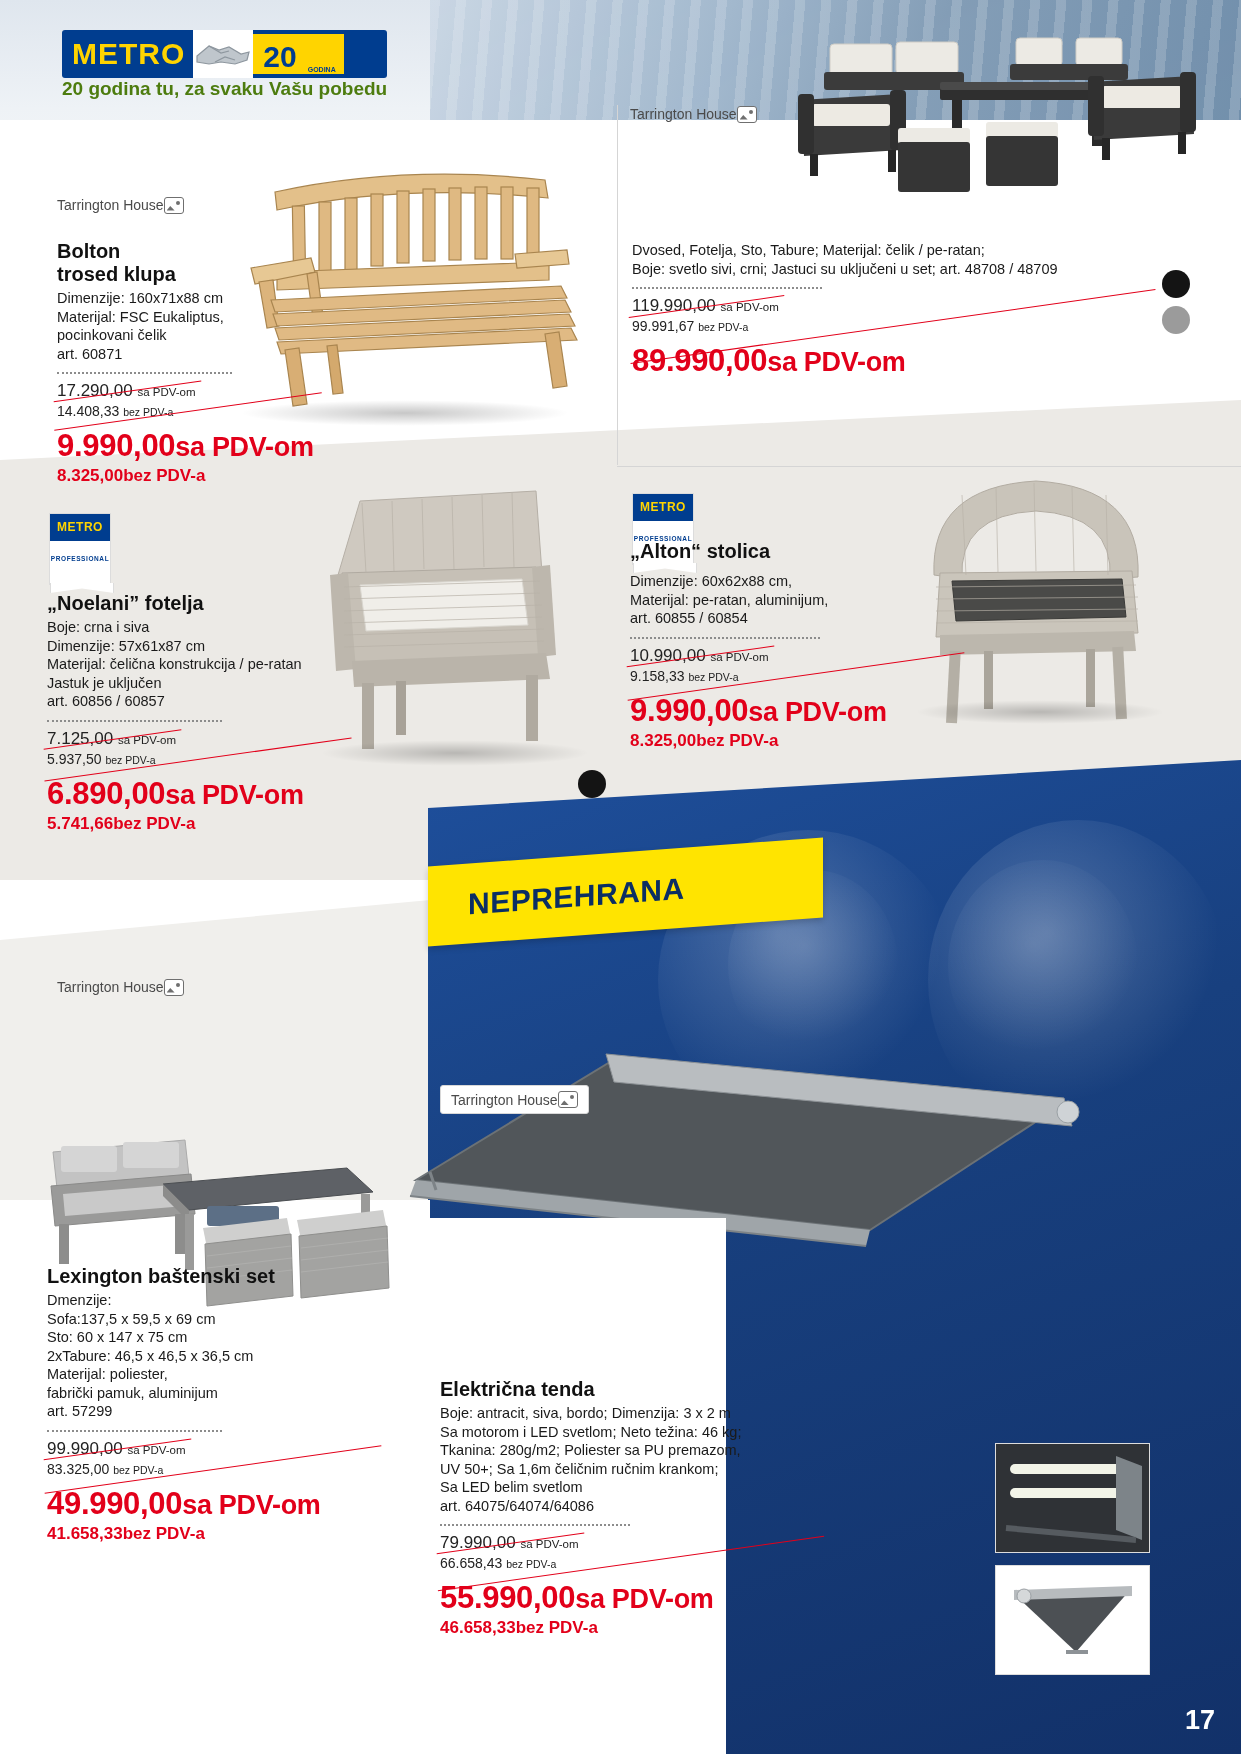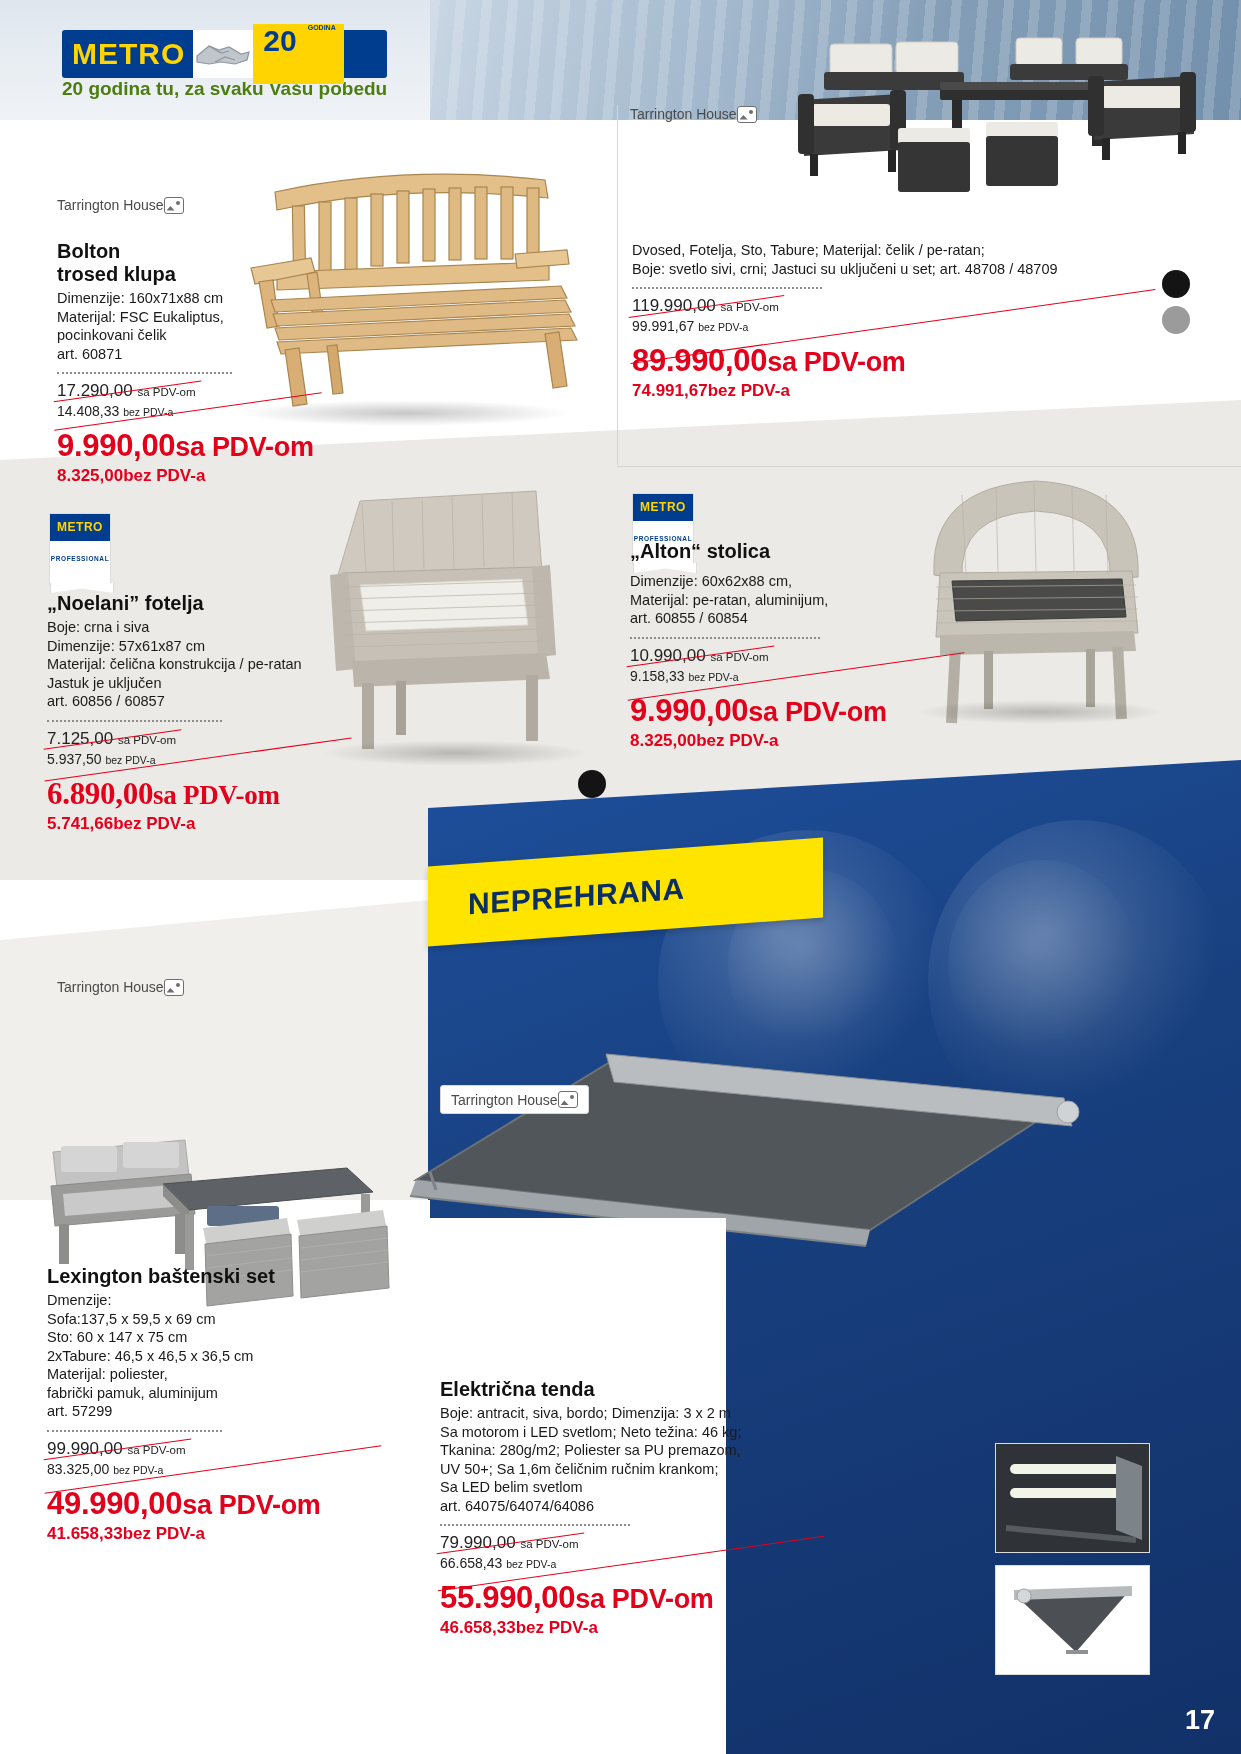--- a/index.html
+++ b/index.html
@@ -78,21 +78,21 @@
     position:relative;
   }
   .logo-metro {
     color:#ffd400; font-weight:bold; font-size:30px; letter-spacing:1px;
     font-family:"Liberation Sans", sans-serif; padding-right:8px;
   }
   .logo-hand { width:60px; height:48px; background:#fff; position:relative; }
   .logo-hand svg { position:absolute; left:2px; top:8px; }
   .logo-20 {
     background:#ffd400; color:#003d8f; font-weight:bold; font-size:30px;
-    height:60px; display:flex; align-items:flex-start; padding:0 8px 0 10px;gap:8px;
+    height:40px; display:flex; align-items:flex-end; padding:0 8px 0 10px;gap:8px;
   }
   .logo-20 .sub { font-size:7px; line-height:8px; margin-left:3px; color:#003d8f; font-weight:bold;}
   .logo-tag {
     color:#4d7c0f; font-weight:bold; font-size:19px;
   }
 
   
   .brand-tag {
     display:inline-flex; align-items:center; 
     color:#4a4a4a; font-size:14px;
@@ -356,23 +356,20 @@
       <span class="strike"></span>
     </div>
     <div class="old-line" style="display:block;margin-top:1px;">
       <span class="old2"><span>99.991,67</span>
       <span class="u">bez PDV-a</span></span>
       <span class="strike"></span>
     </div>
     <div style="margin-top:8px;">
       <span class="new1 new-big">89.990,00</span><span class="new1 u">sa PDV-om</span>
     </div>
-    <div style="margin-top:2px;">
-      <span class="new2">74.991,67</span><span class="new2 u">bez PDV-a</span>
-    </div>
   </div>
 
   <div class="swatches" style="position:absolute; left:1162px; top:270px;">
     <div class="swatch" style="background:#141414;"></div>
     <div class="swatch" style="background:#9b9b9b;"></div>
   </div>
 
   <div class="mp-badge" style="position:absolute; left:49px; top:513px;">
     <div class="top">METRO</div>
     <div class="bot">PROFESSIONAL</div>
@@ -412,21 +409,21 @@
     <div class="old-line">
       <span class="old1"><span>7.125,00</span>
       <span class="u">sa PDV-om</span></span>
       <span class="strike"></span>
     </div>
     <div class="old-line" style="display:block;margin-top:1px;">
       <span class="old2"><span>5.937,50</span>
       <span class="u">bez PDV-a</span></span>
       <span class="strike"></span>
     </div>
-    <div style="margin-top:8px;font-family:Liberation Serif, serif;">
+    <div style="margin-top:8px;">
       <span class="new1 new-big">6.890,00</span><span class="new1 u">sa PDV-om</span>
     </div>
     <div style="margin-top:2px;">
       <span class="new2">5.741,66</span><span class="new2 u">bez PDV-a</span>
     </div>
   </div>
 
   <div class="swatches" style="position:absolute; left:578px; top:770px;">
     <div class="swatch" style="background:#141414;"></div>
     <div class="swatch" style="background:#9b9b9b;"></div>

